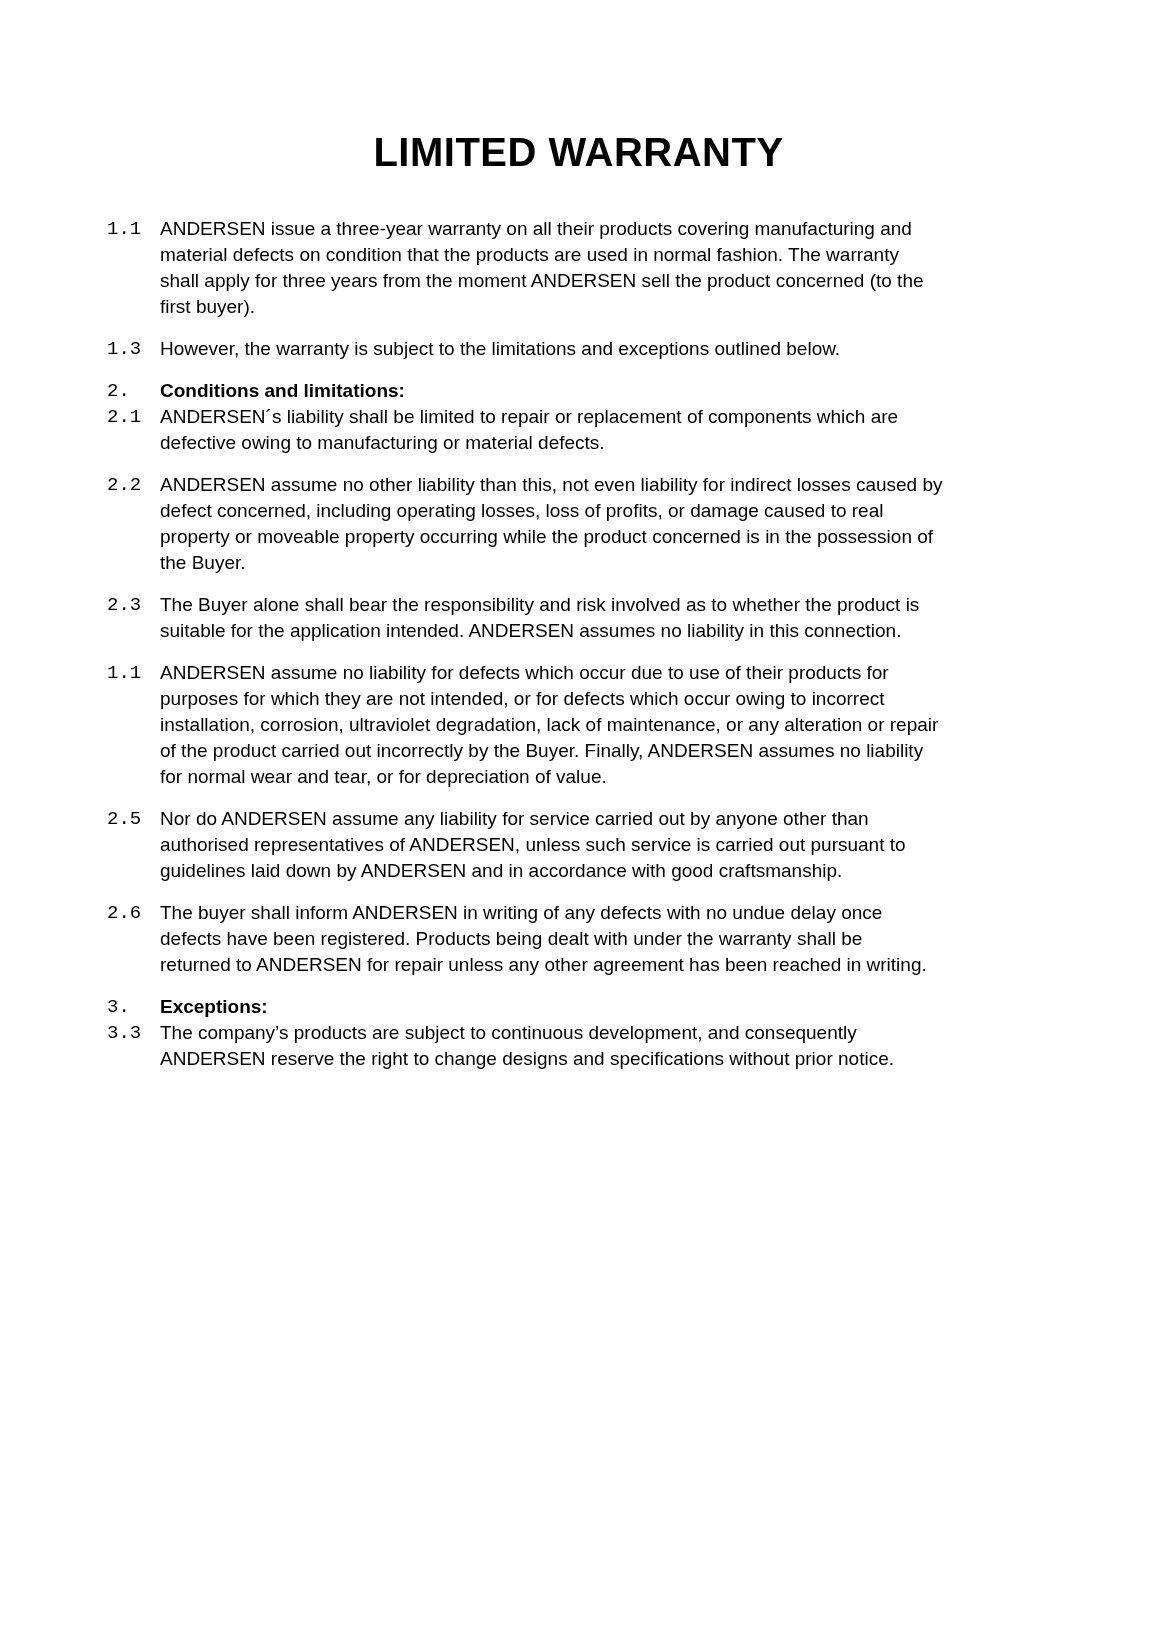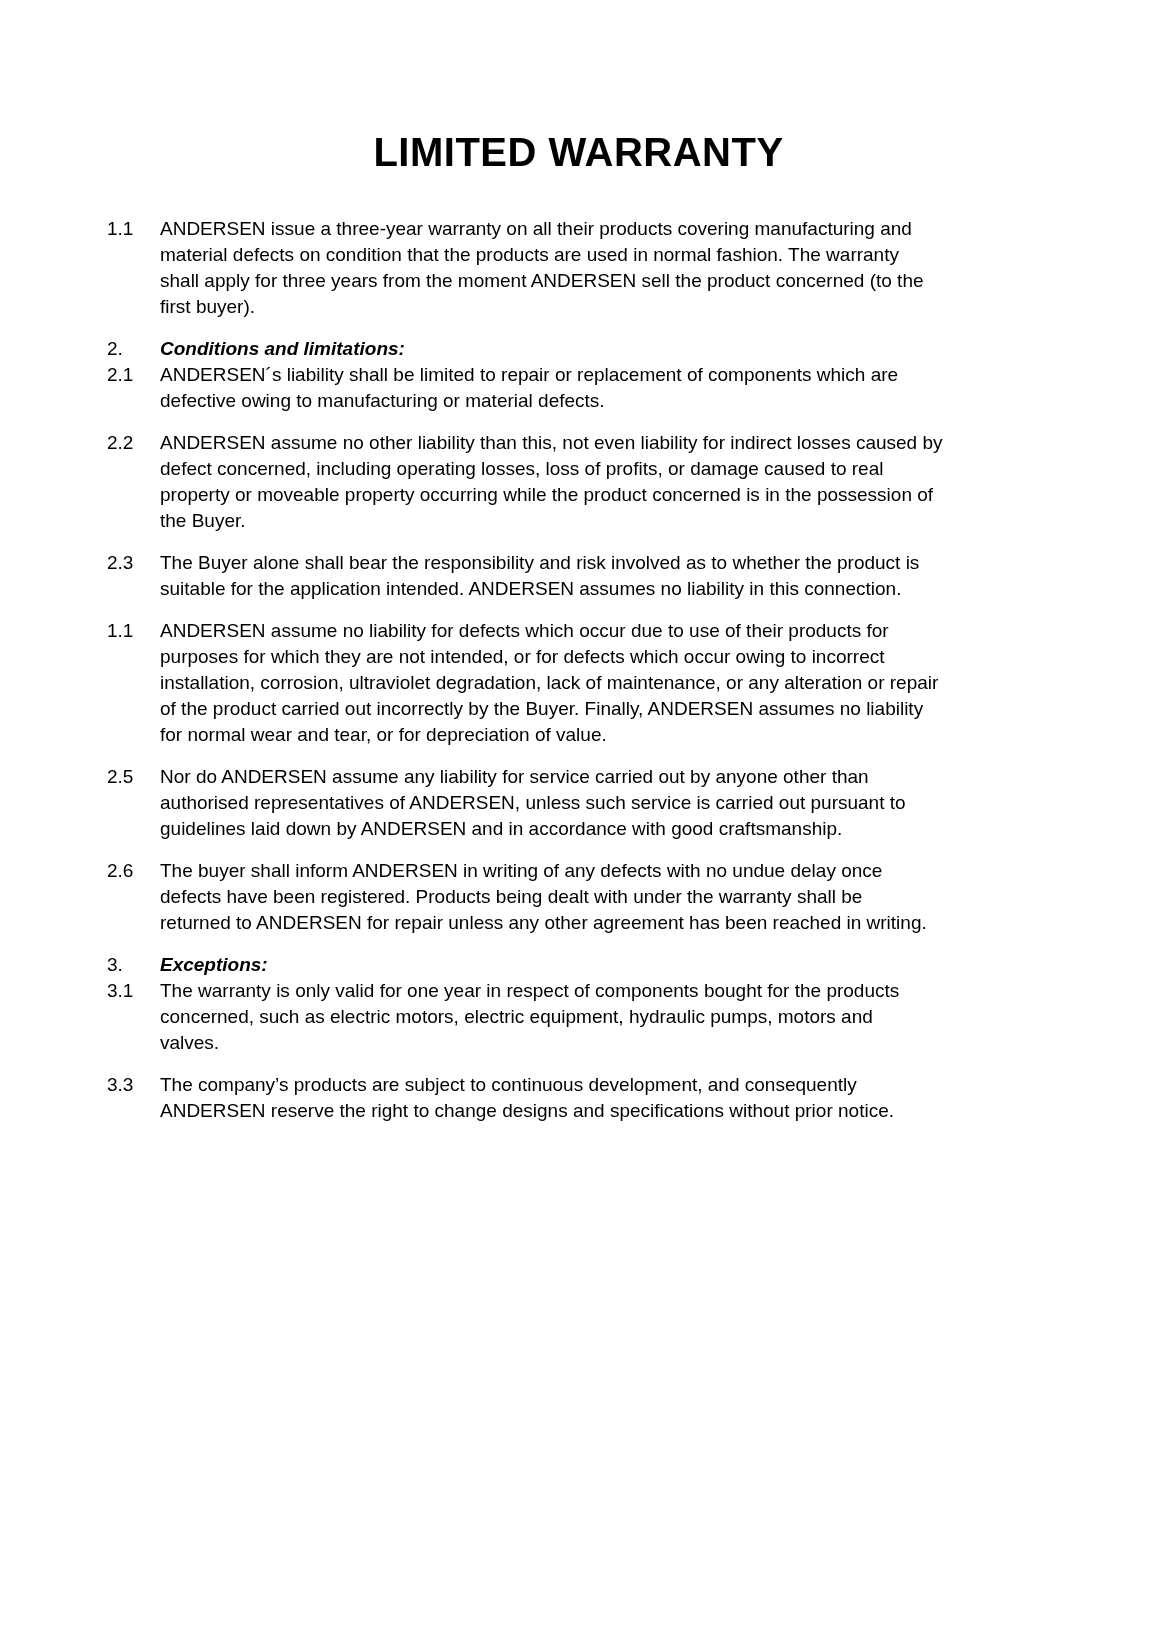--- a/index.html
+++ b/index.html
@@ -37,52 +37,56 @@
   .clause-row {
     display: flex;
     align-items: flex-start;
     font-size: 19px;
     line-height: 26px;
     margin: 0 0 16px 0;
   }
   .clause-row .num {
     flex: 0 0 53px;
     width: 53px;
+    font-family: Liberation Mono, monospace;
   }
   .clause-row .text {
     flex: 1 1 auto;
     white-space: pre-line;
   }
   .clause-row.heading {
     margin-top: 12px;
     margin-bottom: 0;
   }
   .clause-row.heading .text {
     font-weight: 700;
-    font-style: italic;
   }
 </style>
 </head>
 <body>
 
 <div class="page">
 
   <h1 class="doc-title">LIMITED WARRANTY</h1>
 
   <div class="content">
 
     <div class="clause-row">
       <div class="num">1.1</div>
       <div class="text">ANDERSEN issue a three-year warranty on all their products covering manufacturing and
 material defects on condition that the products are used in normal fashion. The warranty
 shall apply for three years from the moment ANDERSEN sell the product concerned (to the
 first buyer).</div>
     </div>
 
 
+    <div class="clause-row">
+      <div class="num">1.3</div>
+      <div class="text">However, the warranty is subject to the limitations and exceptions outlined below.</div>
+    </div>
 
     <div class="clause-row heading">
       <div class="num">2.</div>
       <div class="text">Conditions and limitations:</div>
     </div>
 
     <div class="clause-row">
       <div class="num">2.1</div>
       <div class="text">ANDERSEN´s liability shall be limited to repair or replacement of components which are
 defective owing to manufacturing or material defects.</div>
@@ -124,26 +128,20 @@
 defects have been registered. Products being dealt with under the warranty shall be
 returned to ANDERSEN for repair unless any other agreement has been reached in writing.</div>
     </div>
 
 
     <div class="clause-row heading">
       <div class="num">3.</div>
       <div class="text">Exceptions:</div>
     </div>
 
-    <div class="clause-row">
-      <div class="num">3.1</div>
-      <div class="text">The warranty is only valid for one year in respect of components bought for the products
-concerned, such as electric motors, electric equipment, hydraulic pumps, motors and
-valves.</div>
-    </div>
 
 
     <div class="clause-row">
       <div class="num">3.3</div>
       <div class="text">The company’s products are subject to continuous development, and consequently
 ANDERSEN reserve the right to change designs and specifications without prior notice.</div>
     </div>
 
   </div>
 </div>

